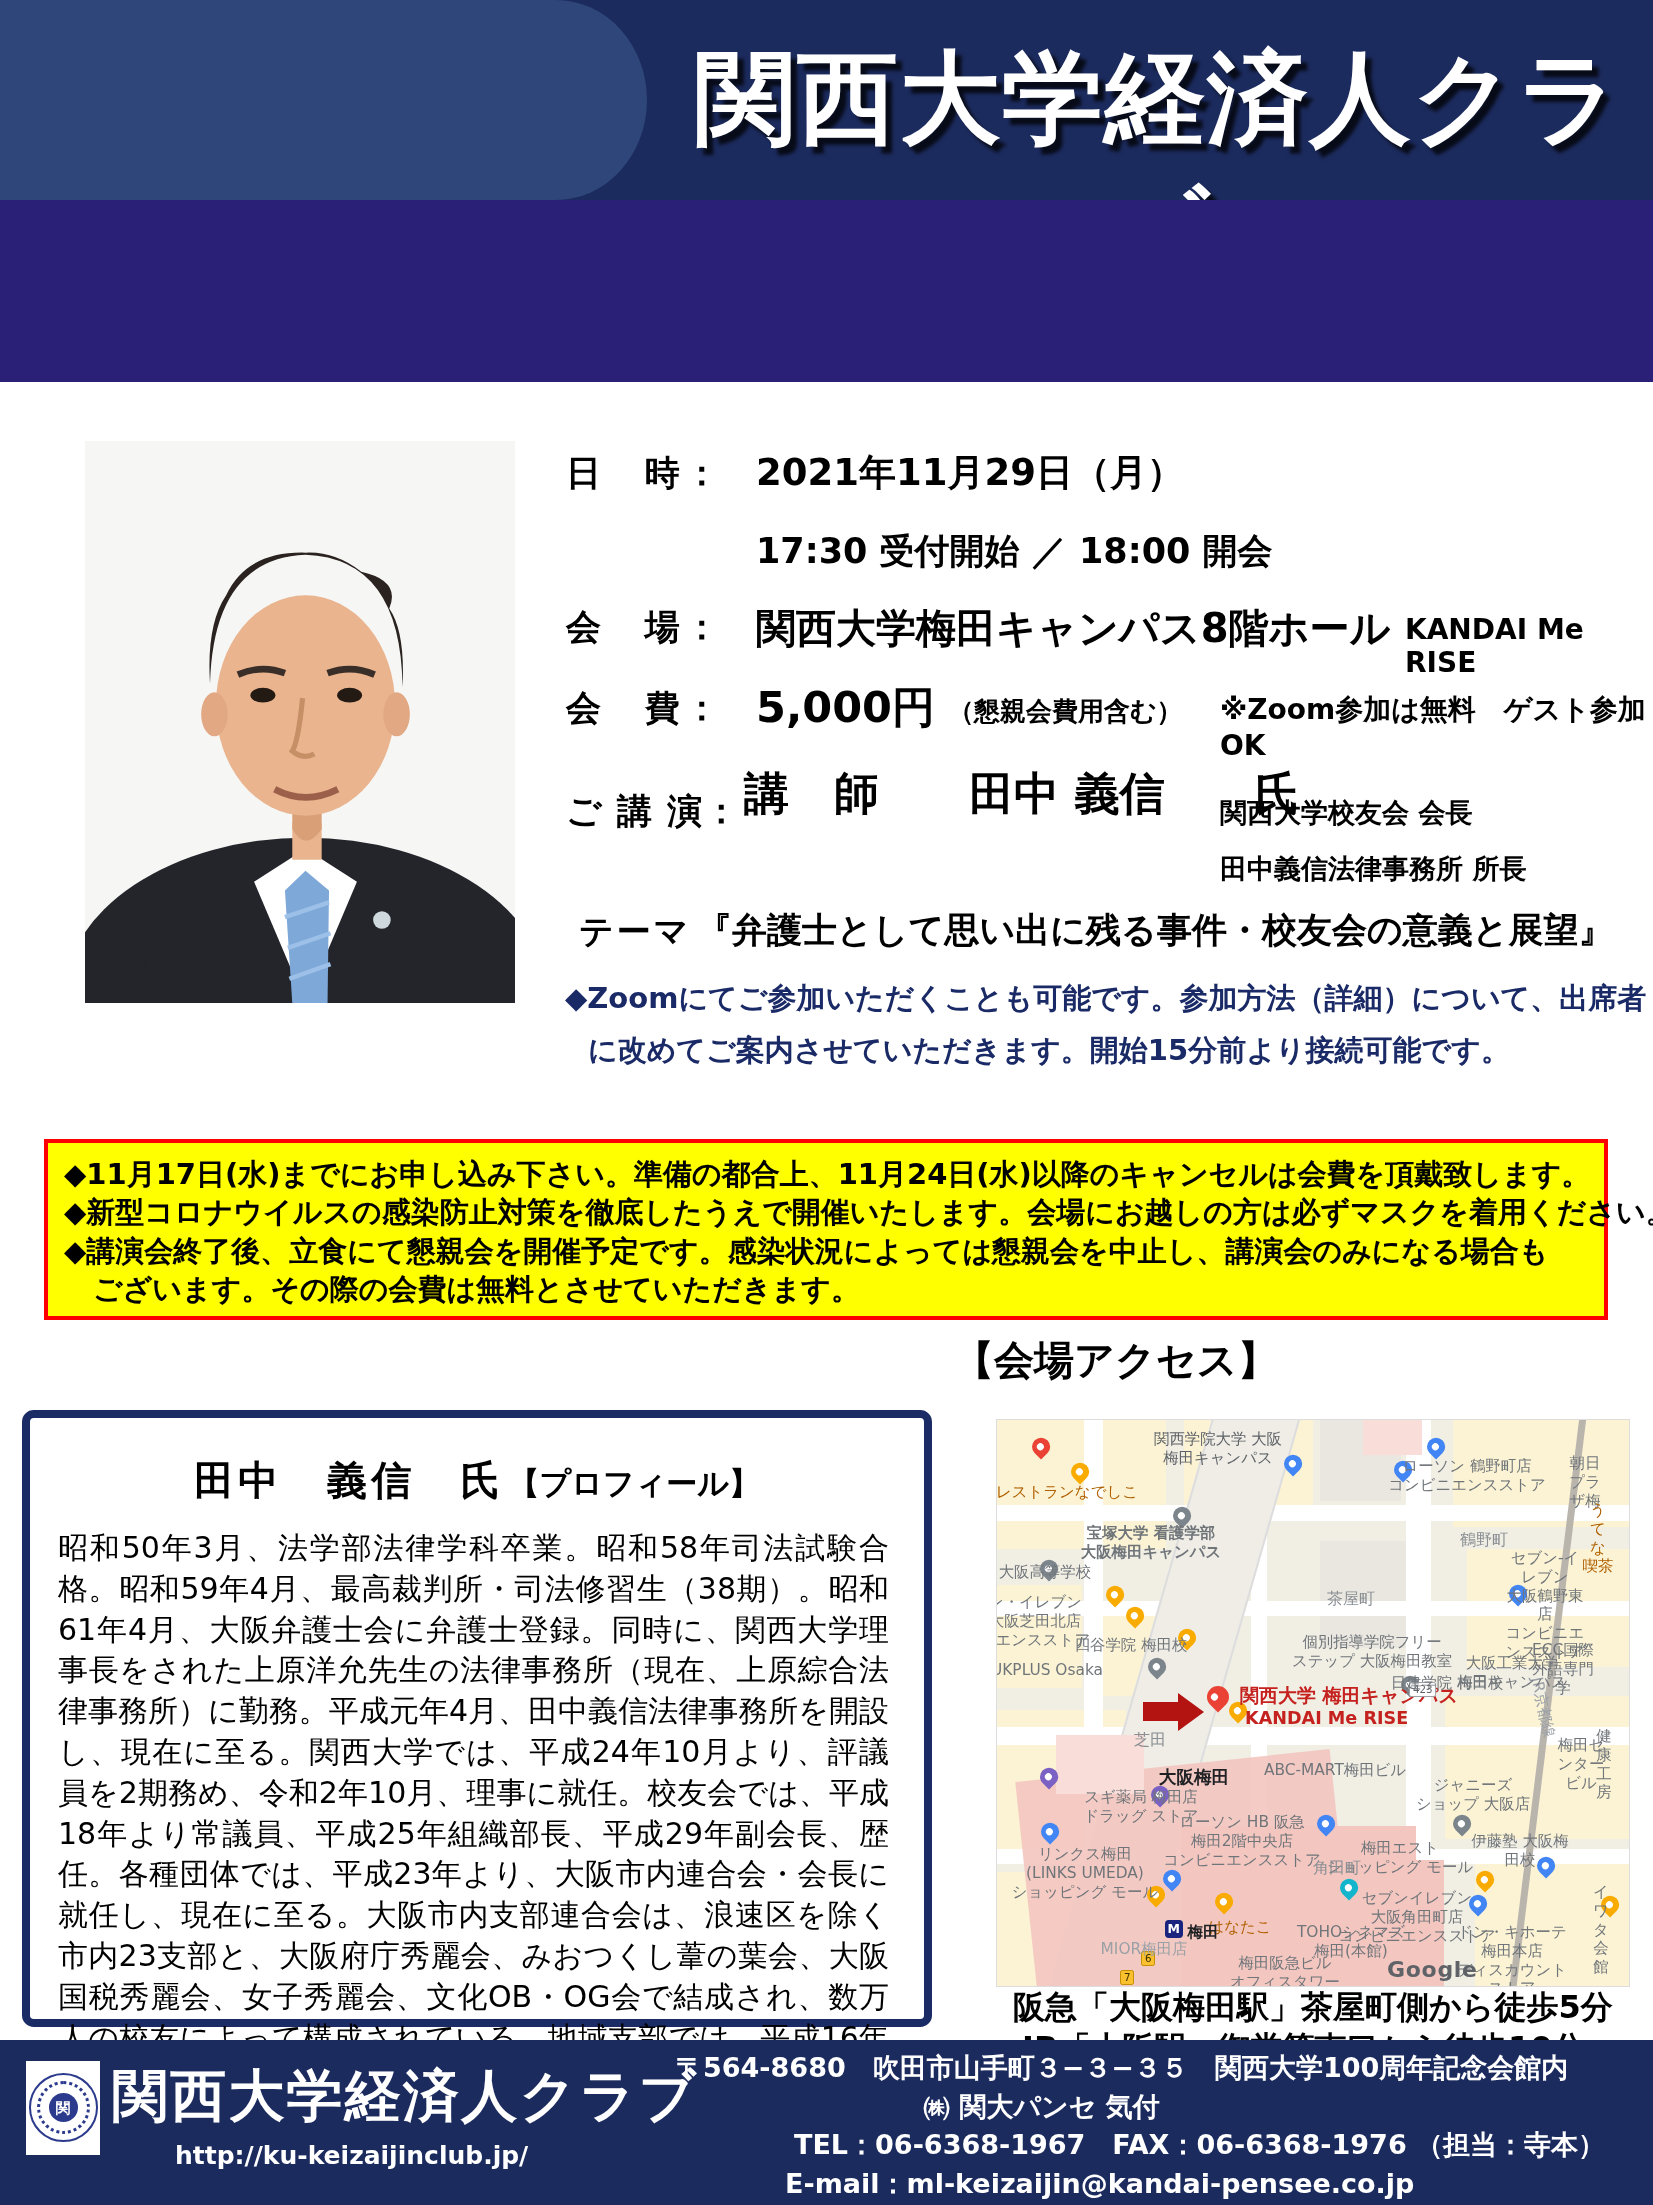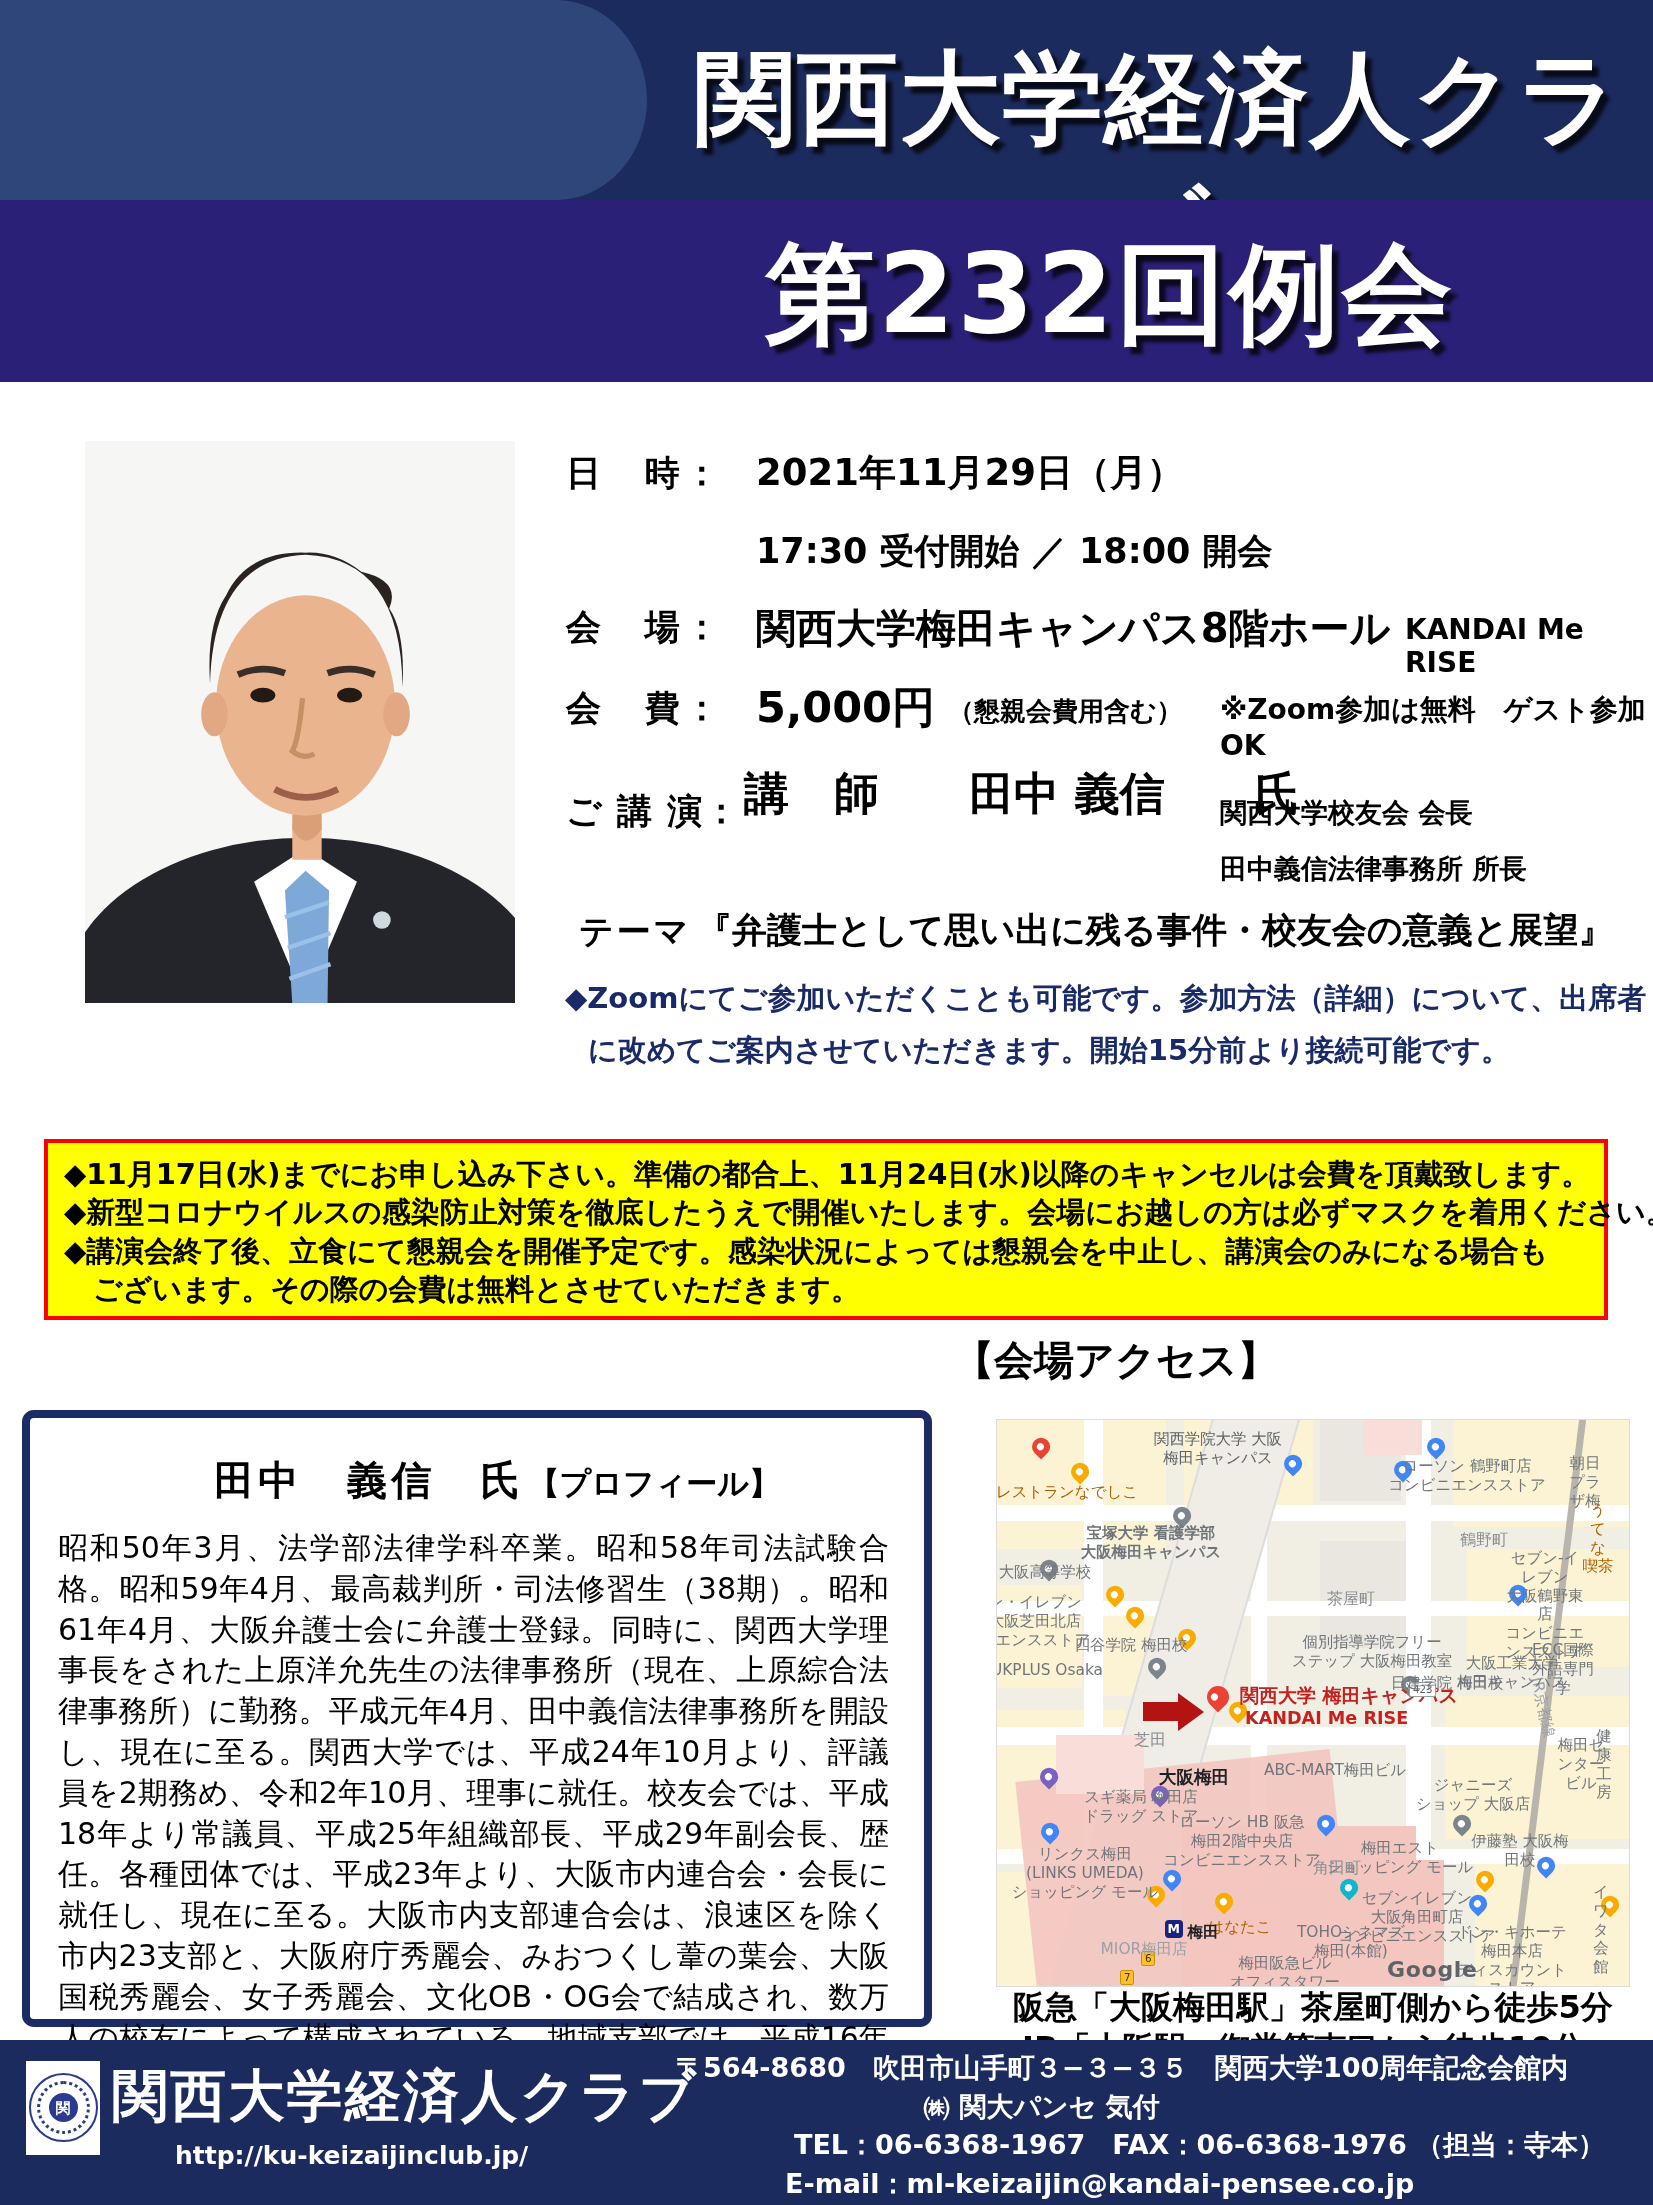--- a/index.html
+++ b/index.html
@@ -21,21 +21,21 @@
   .val{font-weight:800;font-size:37px;}
   .small-en{font-weight:800;font-size:28px;}
   .note-navy{color:#1a2a66;font-weight:800;font-size:29px;}
   
   .notice{left:44px;top:1139px;width:1564px;height:181px;background:#ffff00;border:4.4px solid #ff0000;
           padding:11.8px 16px;box-sizing:border-box;}
   .notice div{font-weight:800;font-size:29px;line-height:1.33;white-space:nowrap;}
   
   .profile{left:22px;top:1410px;width:910px;height:617px;border:8.8px solid #1b2b66;border-radius:11.8px;
            box-sizing:border-box;background:#fff;}
-  .p-title{position:absolute;left:0;top:35px;width:100%;text-align:center;margin-left:20px;}
+  .p-title{position:absolute;left:0;top:35px;width:100%;text-align:center;}
   .p-name{font-weight:800;font-size:40px;letter-spacing:4.4px;}
   .p-label{font-weight:800;font-size:31px;}
   .p-body{position:absolute;left:28px;top:110px;width:831px;font-size:30px;line-height:1.36;
           text-align:justify;font-weight:500;}
   .access-h{left:954px;top:1333px;font-weight:800;font-size:40px;}
   .access-info{font-weight:700;font-size:32px;}
   
   .map{left:996px;top:1419px;width:632px;height:566px;background:#f1eee4;overflow:hidden;border:0.7px solid #ddd;}
   .blk{position:absolute;background:#fbf3d4;}
   .blkg{position:absolute;background:#e9e7e0;}
@@ -79,21 +79,20 @@
 </head>
 <body>
 
 <div class="page">
 
   <div class="abs hd-top">
     <div class="abs hd-shape"></div>
   </div>
   <div class="abs title1">関西大学経済人クラブ</div>
   <div class="abs hd-band"></div>
-  <div class="abs title2">第232回例会</div>
 
   <div class="abs" style="left:85px;top:441px;width:430px;height:562px;">
     <svg width="430" height="562" viewBox="0 0 585 765">
       <rect x="0" y="0" width="585" height="765" fill="#f6f6f4"></rect>
       <rect x="0" y="0" width="585" height="765" fill="none"></rect>
       <ellipse cx="300" cy="760" rx="330" ry="220" fill="#23252b"></ellipse>
       <path d="M60 765 L120 620 Q180 560 300 555 Q430 560 480 620 L545 765 Z" fill="#23252b"></path>
       <path d="M300 555 L230 600 L300 765 L370 600 Z" fill="#ffffff"></path>
       <path d="M300 585 L272 612 L282 765 L330 765 L332 612 Z" fill="#7ea8d8"></path>
       <path d="M300 585 L272 612 L282 765 L330 765 L332 612 Z" fill="none"></path>

